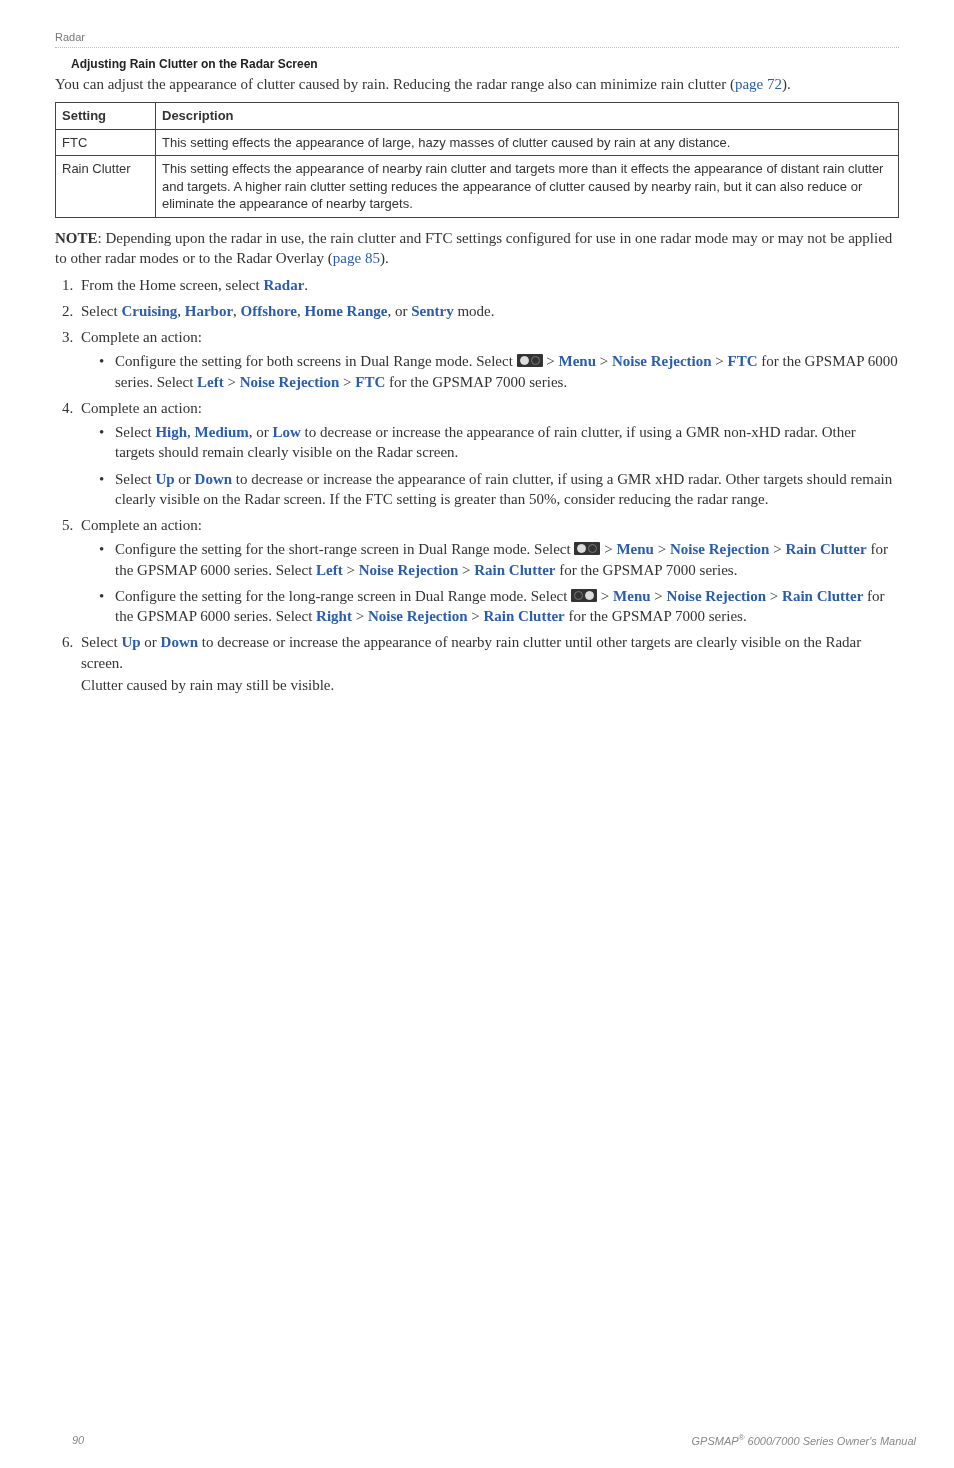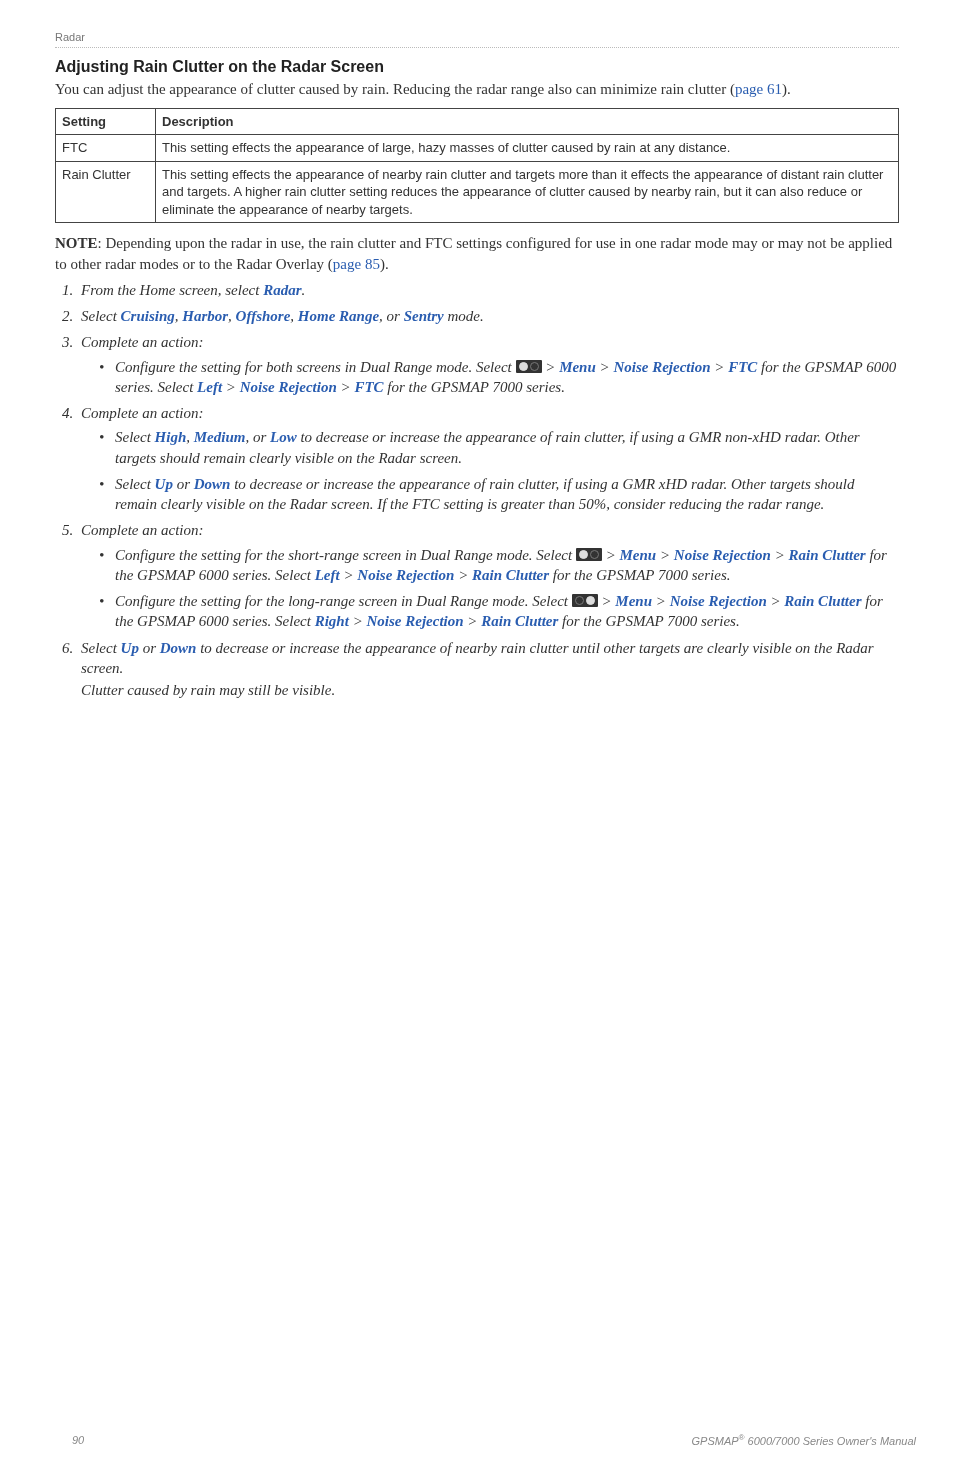--- a/index.html
+++ b/index.html
@@ -16,44 +16,45 @@
   .header-label {
     font-family: Arial, Helvetica, sans-serif;
     font-size: 11px;
     color: #777;
     padding-bottom: 2px;
     border-bottom: 1px dotted #bbb;
     margin-bottom: 8px;
   }
   h2 {
     font-family: Arial, Helvetica, sans-serif;
-    font-size: 16px;
+    font-size: 12px;
     font-weight: bold;
     color: #222;
     margin-bottom: 2px;
+    margin-left: 16px;
   }
   p { margin-bottom: 6px; }
   .link { color: #2a5db0; }
   .bold-link { color: #2a5db0; font-weight: bold; }
   table {
     border-collapse: collapse;
     width: 100%;
     margin: 8px 0 10px 0;
     font-family: Arial, Helvetica, sans-serif;
     font-size: 13px;
     border-radius: 20px;
   }
   th, td {
     border: 1px solid #444;
     padding: 4px 6px;
     text-align: left;
     vertical-align: top;
   }
   th { font-weight: bold; }
-  ol { list-style: decimal; padding-left: 22px; margin: 4px 0; font-style: italic; }
+  ol { list-style: decimal; padding-left: 22px; margin: 4px 0; }
   ol > li { margin-bottom: 6px; padding-left: 4px; }
   ul { list-style: none; padding-left: 22px; margin-top: 4px; }
   ul > li {
     position: relative;
     margin-bottom: 6px;
     padding-left: 12px;
   }
   ul > li::before {
     content: "•";
     position: absolute;
@@ -101,21 +102,21 @@
   sup { font-size: 8px; }
 </style>
 </head>
 <body>
 
 <div class="header-label">Radar</div>
 
 <h2>Adjusting Rain Clutter on the Radar Screen</h2>
 
 <p>
-  <span>You can adjust the appearance of clutter caused by rain. Reducing the radar range also can minimize rain clutter (</span><span class="link">page 61</span><span>).</span>
+  <span>You can adjust the appearance of clutter caused by rain. Reducing the radar range also can minimize rain clutter (</span><span class="link">page 72</span><span>).</span>
 </p>
 
 <table>
   <thead>
     <tr>
       <th style="width:100px">Setting</th>
       <th>Description</th>
     </tr>
   </thead>
   <tbody>

